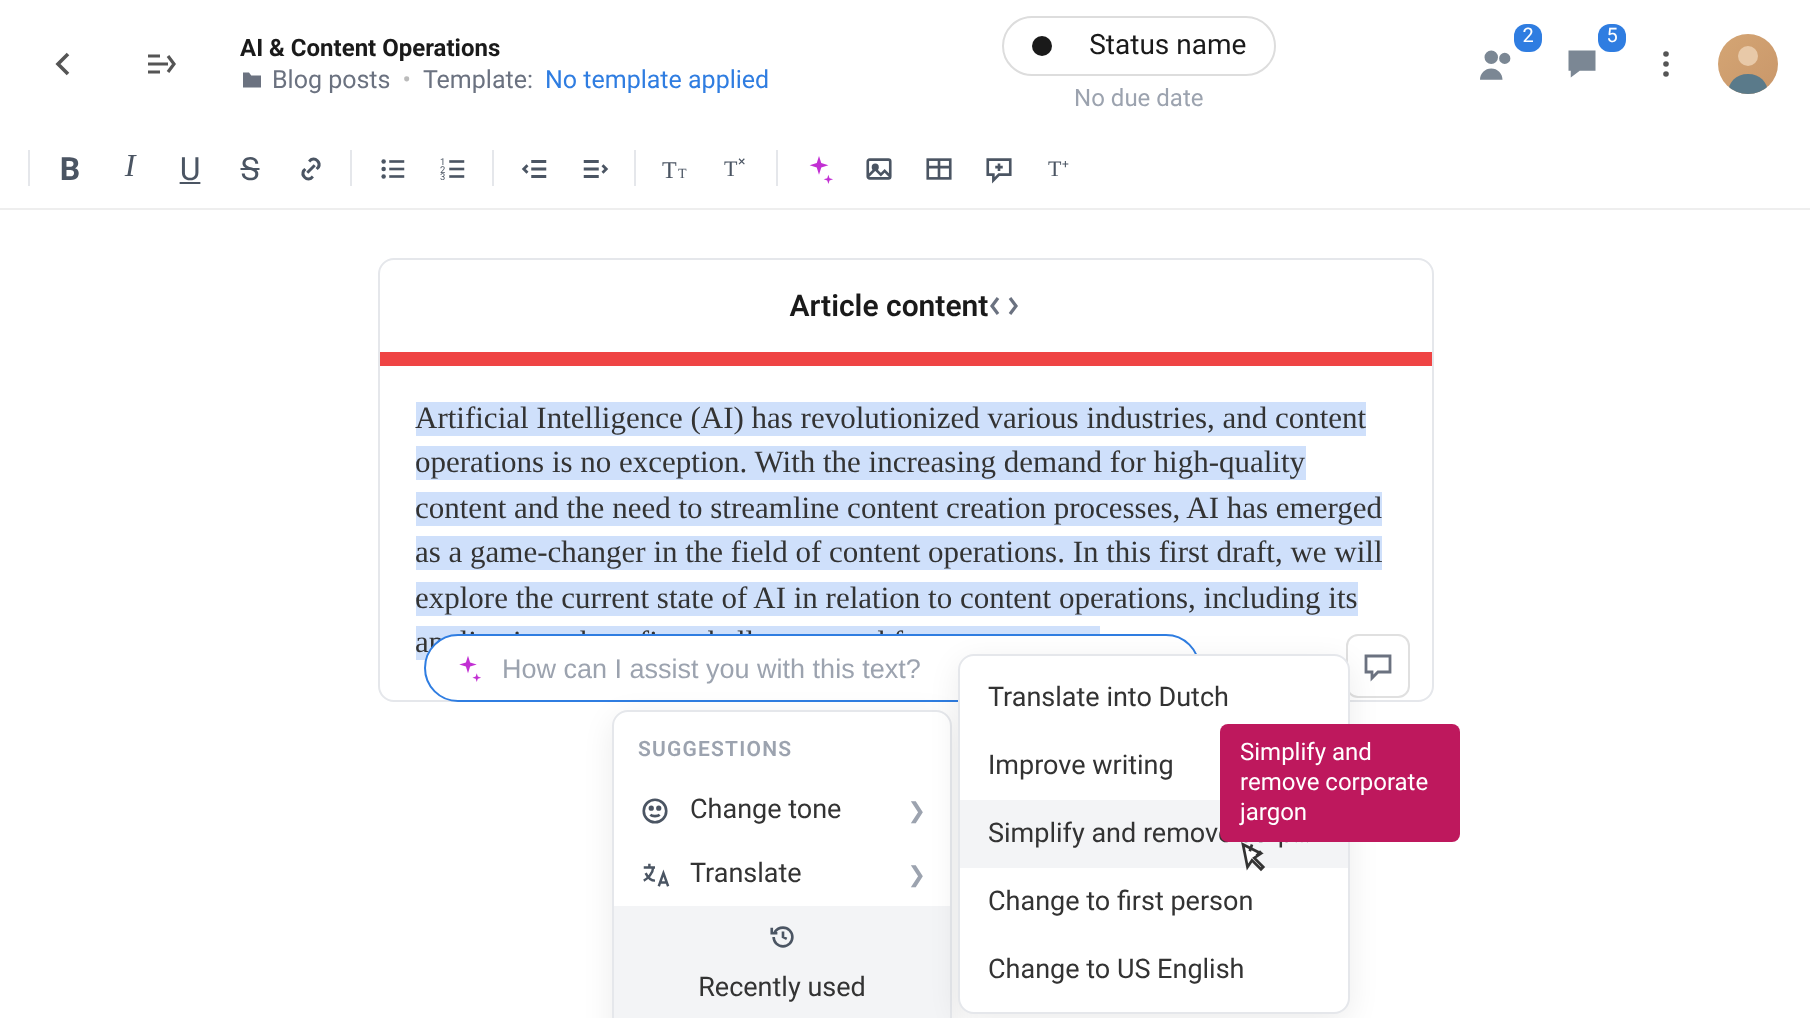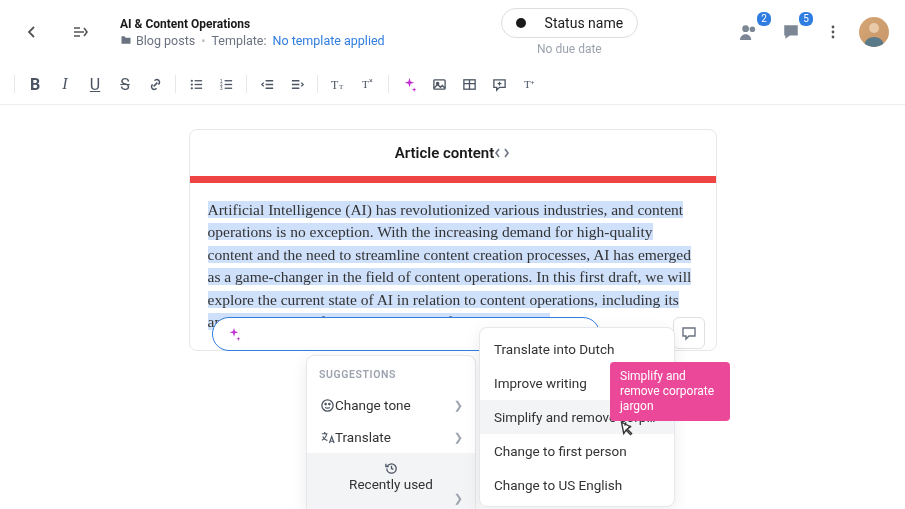--- a/index.html
+++ b/index.html
@@ -31,28 +31,28 @@
 .code-icon { color: #6b7280; cursor: pointer; font-size: 13px; }
 .body-text { padding: 16px 18px; font-family: Georgia, "Times New Roman", serif; font-size: 15.5px; line-height: 1.45; color: #333; }
 .sel { background: #cfe0fb; }
 .assist-input-wrap { position: absolute; left: 212px; top: 317px; width: 388px; height: 34px; border: 1.5px solid #2f7de1; border-radius: 18px; display: flex; align-items: center; padding: 0 14px; background: #fff; gap: 10px; }
 .assist-input-wrap .sparkle { color: #c22fd3; font-size: 14px; }
 .assist-input { border: none; outline: none; flex: 1; font-size: 13.5px; color: #333; background: transparent; }
 .assist-input::placeholder { color: #9ca3af; }
 .speech-btn { position: absolute; left: 673px; top: 317px; width: 32px; height: 32px; border: 1px solid #e0e0e0; border-radius: 6px; display:flex; align-items:center; justify-content:center; color:#6b7280; cursor:pointer; background:#fff;}
 .menu1 { position: absolute; left: 306px; top: 355px; width: 170px; background: #fff; border: 1px solid #e5e7eb; border-radius: 8px; box-shadow: 0 4px 16px rgba(0,0,0,0.08); padding: 6px 0; }
 .menu1-title { font-size: 10.5px; font-weight: 600; color: #9ca3af; letter-spacing: 0.6px; padding: 6px 12px 8px; }
-.menu1-item { display: flex; align-items: center; padding: 8px 12px; gap: 0; font-size: 13.5px; color: #333; cursor: pointer; position: relative; }
+.menu1-item { display: flex; align-items: center; padding: 8px 12px; gap: 10px; font-size: 13.5px; color: #333; cursor: pointer; position: relative; }
 .menu1-item.hovered { background: #f3f4f6; flex-direction: column; }
 .menu1-item .micon { width: 16px; color: #4b5563; display: flex; align-items: center; justify-content: center; }
 .menu1-item .chev { margin-left: auto; color: #9ca3af; font-size: 11px; }
 .menu2 { position: absolute; left: 479px; top: 327px; width: 196px; background: #fff; border: 1px solid #e5e7eb; border-radius: 8px; box-shadow: 0 4px 16px rgba(0,0,0,0.08); padding: 4px 0; }
 .menu2-item { padding: 9px 14px; font-size: 13.5px; color: #333; cursor: pointer; white-space: nowrap; overflow: hidden; text-overflow: ellipsis; }
 .menu2-item.hl { background: #f3f4f6; }
-.tooltip { position: absolute; left: 610px; top: 362px; background: #ec4899; color: #fff; font-size: 12px; padding: 7px 10px; border-radius: 4px; max-width: 120px; line-height: 1.25; }
+.tooltip { position: absolute; left: 610px; top: 362px; background: #be185d; color: #fff; font-size: 12px; padding: 7px 10px; border-radius: 4px; max-width: 120px; line-height: 1.25; }
 .cursor { position: absolute; left: 617px; top: 420px; width: 16px; height: 16px; pointer-events: none; }
 svg { display: block; }
 </style>
 </head>
 <body>
 
 <div class="header">
   <div class="icon-btn">
     <svg width="16" height="16" viewBox="0 0 16 16" fill="none" stroke="currentColor" stroke-width="1.8">
         <path d="M10 3 L5 8 L10 13"></path>
@@ -216,20 +216,21 @@
     <span class="sel">Artificial Intelligence (AI) has revolutionized various industries, and content operations is no exception. With the increasing demand for high-quality content and the need to streamline content creation processes, AI has emerged as a game-changer in the field of content operations. In this first draft, we will explore the current state of AI in relation to content operations, including its applications, benefits, challenges, and future prospects.</span>
   </div>
 </div>
 
 <div class="assist-input-wrap">
   <span class="sparkle">
     <svg width="14" height="14" viewBox="0 0 16 16" fill="currentColor">
         <path d="M8 1l1.2 3.8L13 6l-3.8 1.2L8 11 6.8 7.2 3 6l3.8-1.2zM13 11l.6 1.9L15.5 13.5l-1.9.6L13 16l-.6-1.9L10.5 13.5l1.9-.6z"></path>
       </svg>
   </span>
+  <input class="assist-input" placeholder="How can I assist you with this text?" style="">
 </div>
 
 <div class="speech-btn">
   <svg width="16" height="16" viewBox="0 0 16 16" fill="none" stroke="currentColor" stroke-width="1.4">
       <path d="M2 3h12v8H8l-3 3v-3H2z"></path>
     </svg>
 </div>
 
 <div class="menu1">
   <div class="menu1-title">SUGGESTIONS</div>

